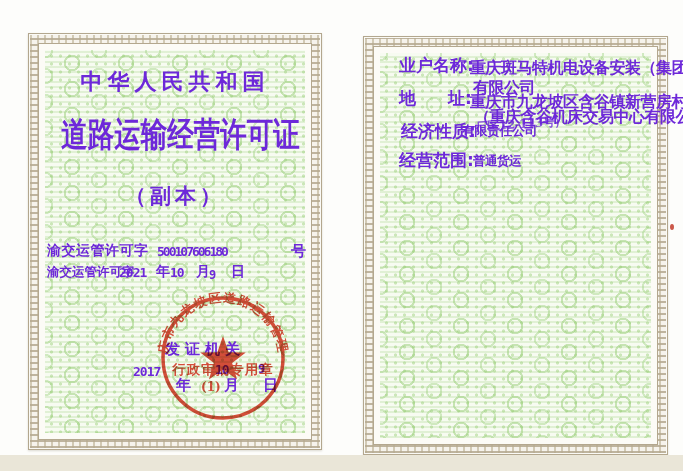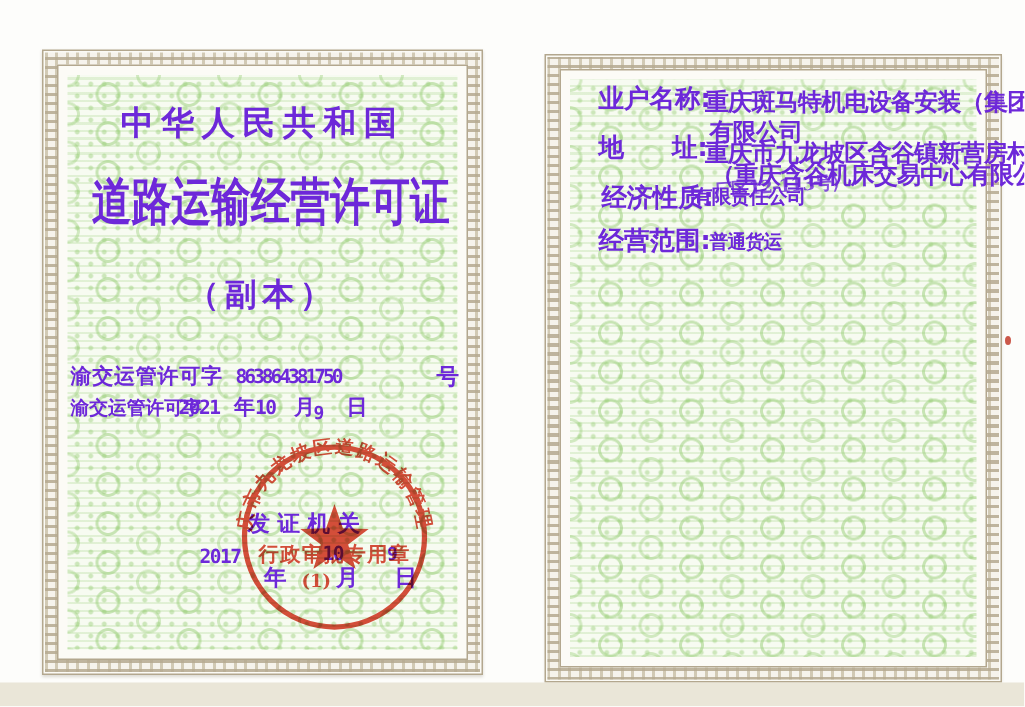--- a/index.html
+++ b/index.html
@@ -84,21 +84,21 @@
       <div class="inner-white">
         <div class="green"></div>
       </div>
     </div>
     <div class="content">
       <div class="country">中华人民共和国</div>
       <div class="main-title">道路运输经营许可证</div>
       <div class="copy-type">（副本）</div>
 
       <span class="abs lic-prefix">渝交运管许可字</span>
-      <span class="abs mono lic-no">863864381750</span>
+      <span class="abs mono lic-no">500107606180</span>
       <span class="abs lic-suffix">号</span>
 
       <span class="abs exp-label">渝交运管许可字</span>
       <span class="abs mono exp-year">2021</span>
       <span class="abs exp-yu">年</span>
       <span class="abs mono exp-month">10</span>
       <span class="abs exp-mu">月</span>
       <span class="abs mono exp-day">9</span>
       <span class="abs exp-du">日</span>
 

